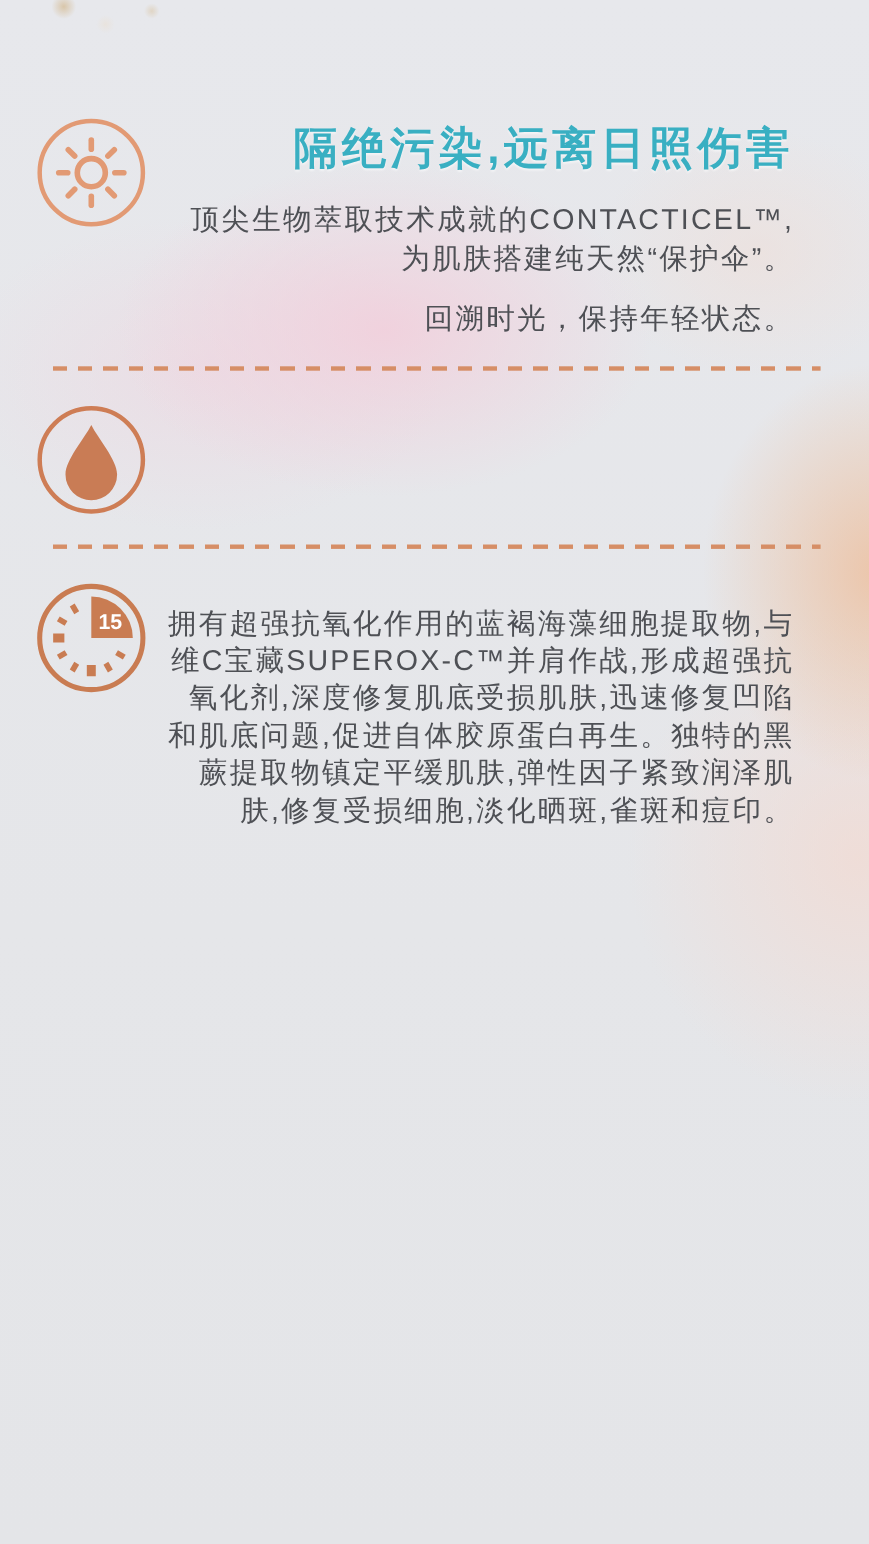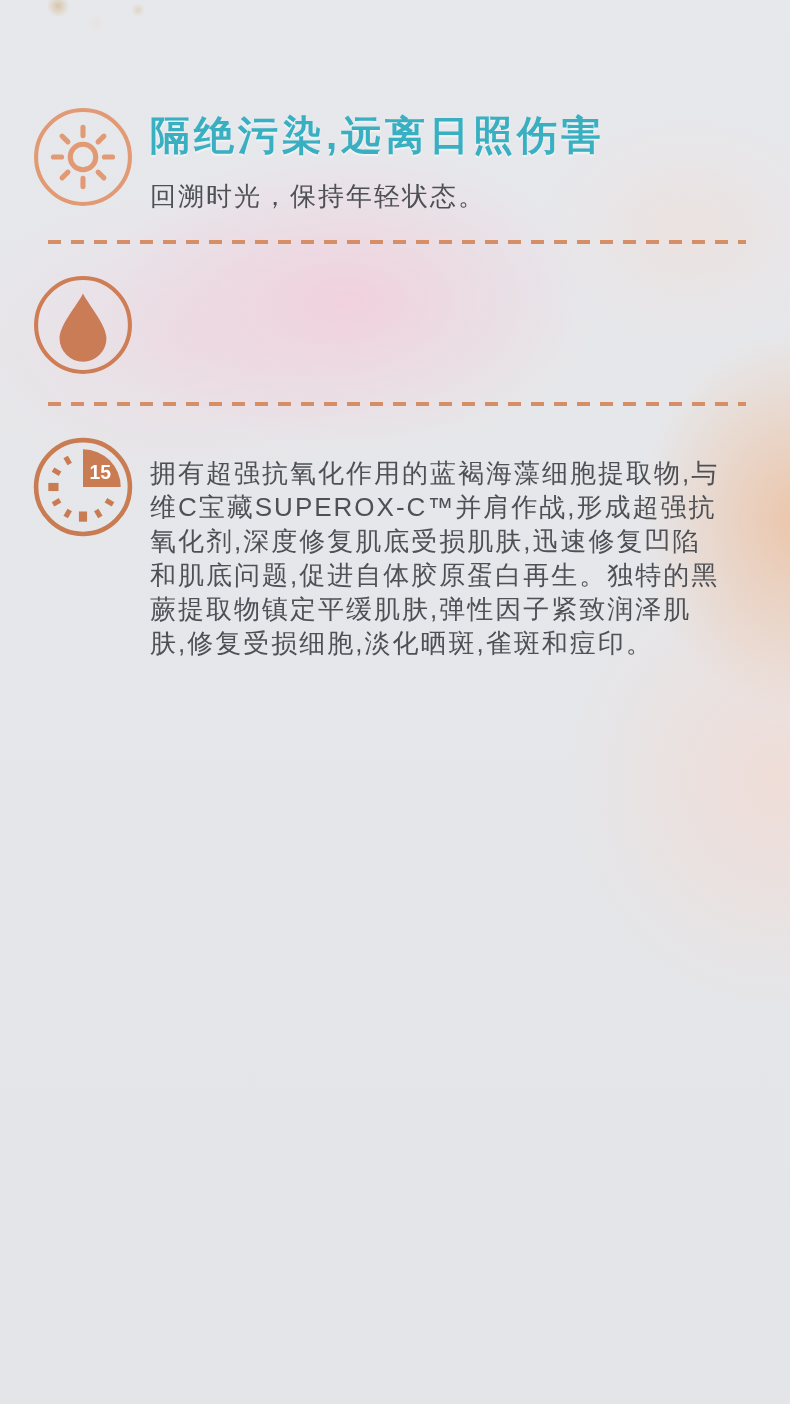--- a/index.html
+++ b/index.html
@@ -33,20 +33,21 @@
   }
   .icon-col{
     width:102px;
     flex-shrink:0;
     margin-right:16px;
     text-decoration:underline;
   }
   .icon-col svg{display:block;width:102px;height:102px;}
   .content{
     width:572px;
+    text-align:right;
   }
   h2.heading{
     margin:4px 0 0 0;
     font-size:40px;
     line-height:50px;
     font-weight:700;
     letter-spacing:4px;
     color:#39AFC2;
     text-shadow:0 2px 2px rgba(255,255,255,.55);
   }
@@ -90,20 +91,22 @@
           <line x1="29.5" y1="29.5" x2="35.2" y2="35.2"></line>
           <line x1="64.8" y1="64.8" x2="70.5" y2="70.5"></line>
           <line x1="29.5" y1="70.5" x2="35.2" y2="64.8"></line>
           <line x1="64.8" y1="35.2" x2="70.5" y2="29.5"></line>
         </g>
       </svg>
     </div>
     <div class="content">
       <h2 class="heading">隔绝污染,远离日照伤害</h2>
       <div class="body-text">
+        <p class="p1">顶尖生物萃取技术成就的CONTACTICEL™,
+为肌肤搭建纯天然“保护伞”。</p>
         <p class="p3">回溯时光，保持年轻状态。</p>
       </div>
     </div>
   </div>
 
   <div class="divider"></div>
 
   <div class="section s2">
     <div class="icon-col">
       <svg viewBox="0 0 100 100" aria-hidden="true">

